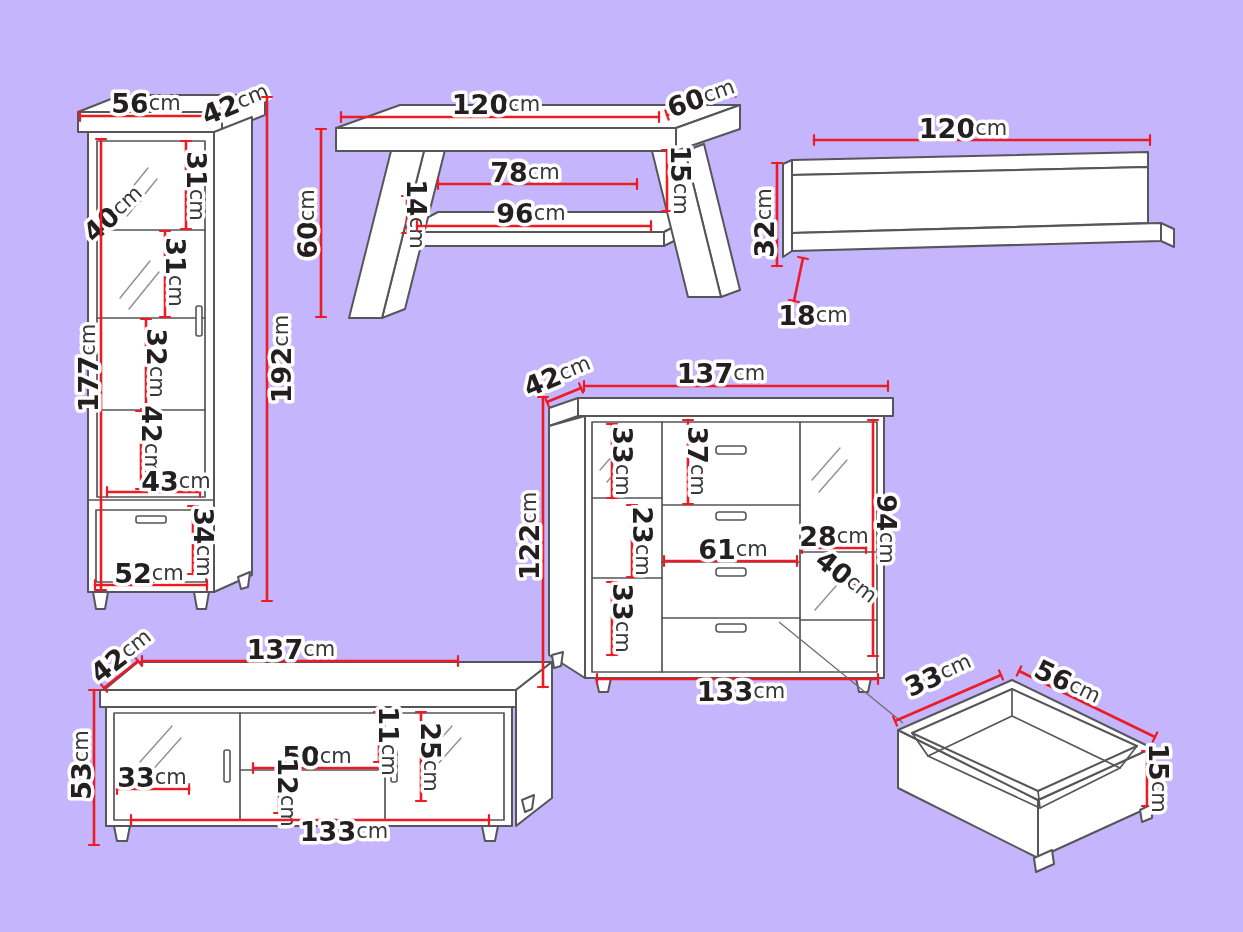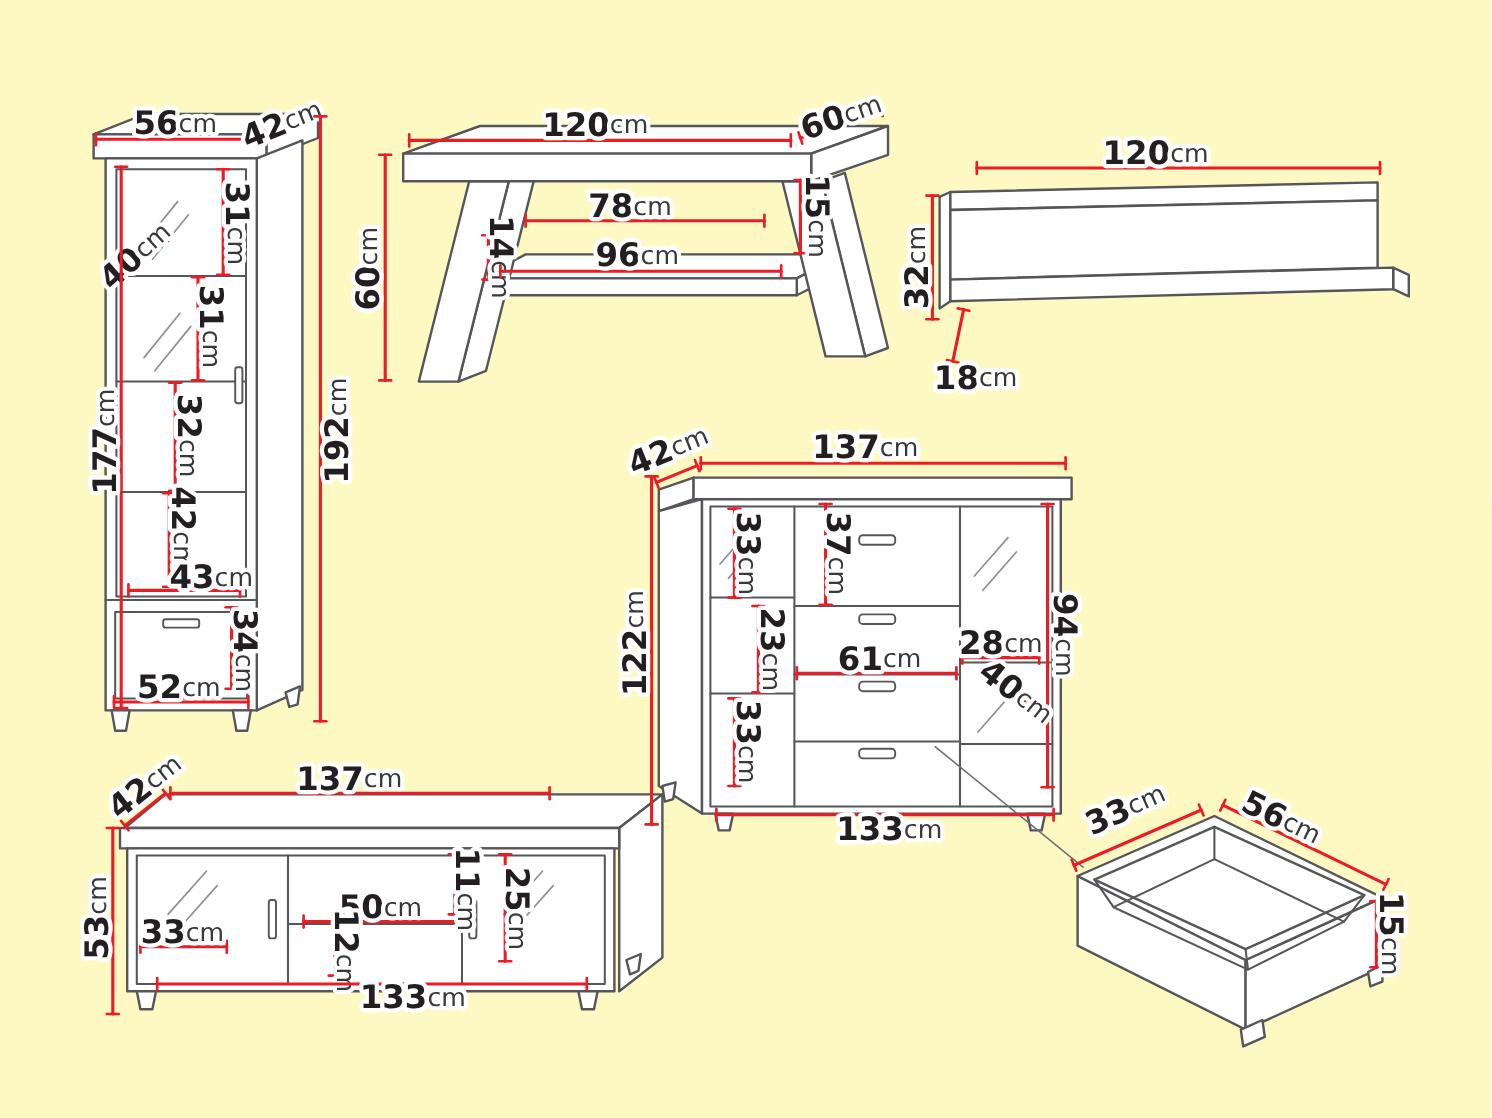--- a/index.html
+++ b/index.html
@@ -1,20 +1,20 @@
 <!DOCTYPE html>
 <html style="--dim: #ec1c24; --ol: #55565a;"><head>
 <meta charset="utf-8">
 <title>Furniture dimension diagram</title>
 <style>
   :root{ --dim:#ec1c24; --ol:#55565a; }
   *{ box-sizing:border-box; }
   html,body{ margin:0; padding:0; background:#ffffff; }
   body{ font-family:"DejaVu Sans", sans-serif; }
-  .stage{ position:relative; width:1243px; height:932px; background:#fef9c3; overflow:hidden; }
+  .stage{ position:relative; width:1243px; height:932px; background:#c4b5fd; overflow:hidden; }
   .stage svg{ display:block; width:1243px; height:932px; }
 
   .furn{ fill:#ffffff; stroke:var(--ol); stroke-width:2; stroke-linejoin:round; }
   .furn-line{ fill:none; stroke:var(--ol); stroke-width:1.7; stroke-linejoin:round; stroke-linecap:round; }
   .glass{ fill:none; stroke:#8e9094; stroke-width:1.4; stroke-linecap:round; }
   .slot{ fill:#ffffff; stroke:var(--ol); stroke-width:1.6; }
   .leader{ fill:none; stroke:#6d6e71; stroke-width:1.3; }
 
   .dim-line{ stroke:var(--dim); stroke-width:2.6; stroke-linecap:round; fill:none; }
   .dim-tick{ stroke:var(--dim); stroke-width:2.2; stroke-linecap:round; }

